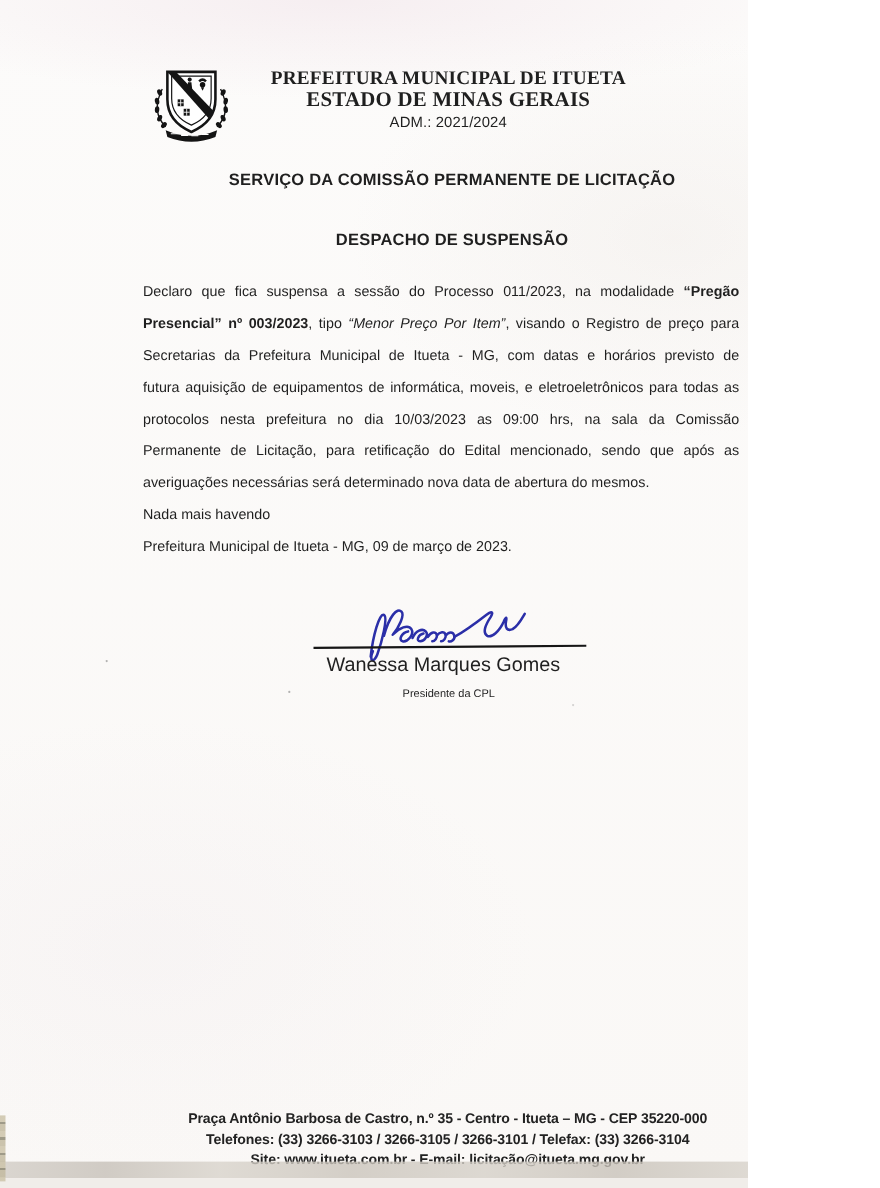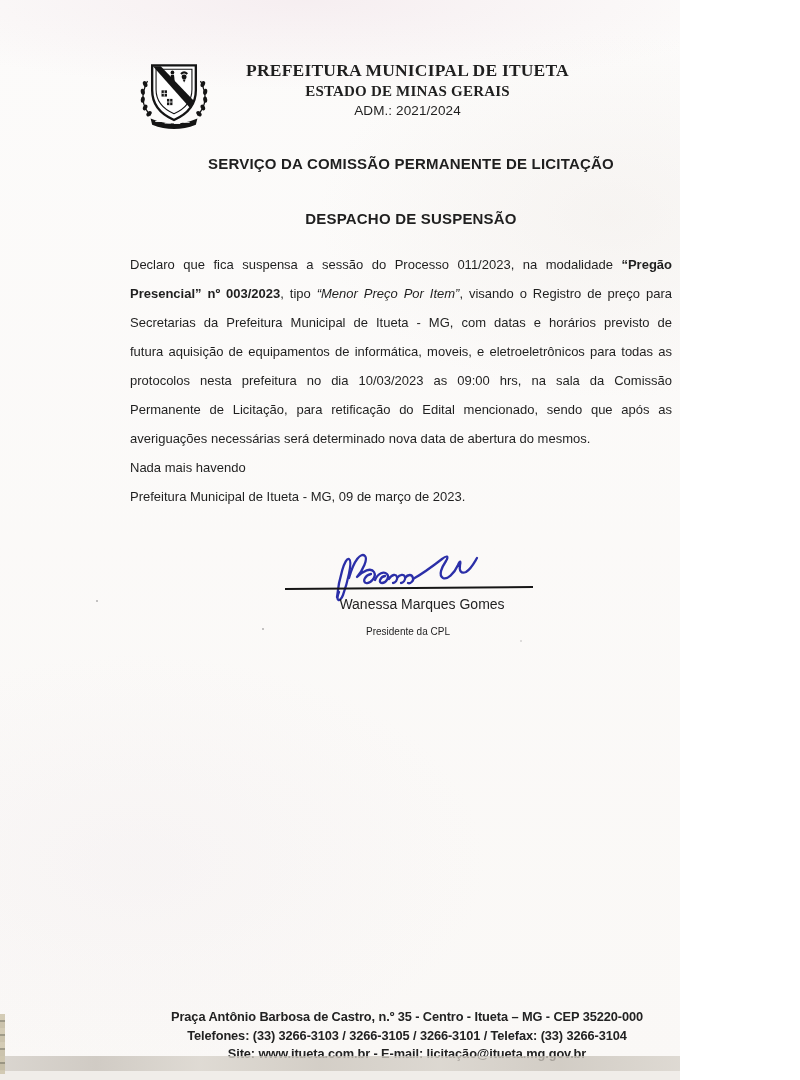--- a/index.html
+++ b/index.html
@@ -11,38 +11,38 @@
       radial-gradient(600px 120px at 45% 0%, rgba(221,186,203,0.20), rgba(0,0,0,0) 75%),
       radial-gradient(420px 260px at 90% 20%, rgba(234,228,223,0.30), rgba(0,0,0,0) 70%),
       radial-gradient(500px 300px at 20% 80%, rgba(238,231,236,0.25), rgba(0,0,0,0) 70%),
       linear-gradient(#fcfbfa, #faf8f6);
     color:#1f1f1f;
   }
   
   .crest{position:absolute;left:135px;top:56px;width:78px;height:78px;}
   .orgblock{position:absolute;left:15px;top:60px;width:785px;text-align:center;}
   .org1{font-family:"Liberation Serif",serif;font-weight:700;font-size:17.5px;line-height:21px;letter-spacing:.2px;}
-  .org2{font-family:"Liberation Serif",serif;font-weight:700;font-size:15px;line-height:20px;letter-spacing:.2px;}
+  .org2{font-family:"Liberation Serif",serif;font-weight:700;font-size:19px;line-height:20px;letter-spacing:.2px;}
   .org3{font-weight:400;font-size:13.5px;line-height:19px;letter-spacing:.1px;}
   
   .title{position:absolute;left:20px;width:782px;text-align:center;font-weight:700;font-size:15px;letter-spacing:.2px;}
   .title1{top:155px;}
   .title2{top:210px;}
   .u{text-underline-offset:3px;text-decoration-thickness:1.5px;}
   
   .bodytext{position:absolute;left:130px;top:250px;width:542px;font-size:13px;line-height:29px;}
   .pline{height:29px;text-align:justify;text-align-last:justify;overflow:hidden;}
   .pline.lastline{text-align-last:left;}
   .cline{height:29px;text-align:left;}
   .b{font-weight:700;}
   .i{font-style:italic;}
   
   .sig-rule{position:absolute;left:285px;top:587px;width:248px;height:2px;background:#161616;transform:rotate(-0.45deg);}
   .sig-scribble{position:absolute;left:330px;top:548px;width:152px;height:56px;}
-  .sig-name{position:absolute;left:272px;top:595px;width:300px;text-align:center;font-size:14px;line-height:18px;}
+  .sig-name{position:absolute;left:253px;top:595px;width:300px;text-align:center;font-size:18px;line-height:18px;}
   .sig-role{position:absolute;left:258px;top:623px;width:300px;text-align:center;font-size:10px;line-height:18px;}
   
   .footer{position:absolute;left:14px;top:1008px;width:786px;text-align:center;font-weight:700;font-size:12.8px;line-height:18.5px;letter-spacing:-0.1px;color:#222;}
   
   .band{position:absolute;left:0;top:1056px;width:800px;height:15px;opacity:.8;
     background:linear-gradient(90deg,#d2cdc6 0%,#c6c0b8 12%,#d8d3cb 25%,#cac4bb 40%,#d5d0c8 55%,#c8c2b9 70%,#d7d2ca 85%,#cfc9c0 100%);}
   .below-band{position:absolute;left:0;top:1071px;width:800px;height:9px;background:#f0ede9;}
   .edge-mark{position:absolute;left:0;top:1014px;width:5px;height:60px;
     background:repeating-linear-gradient(180deg,#cdc4aa 0 6px,#8f8a75 6px 8px,#c3baa0 8px 14px);opacity:.85;}
   .speck{position:absolute;width:2px;height:2px;background:#777;border-radius:50%;opacity:.55;}

